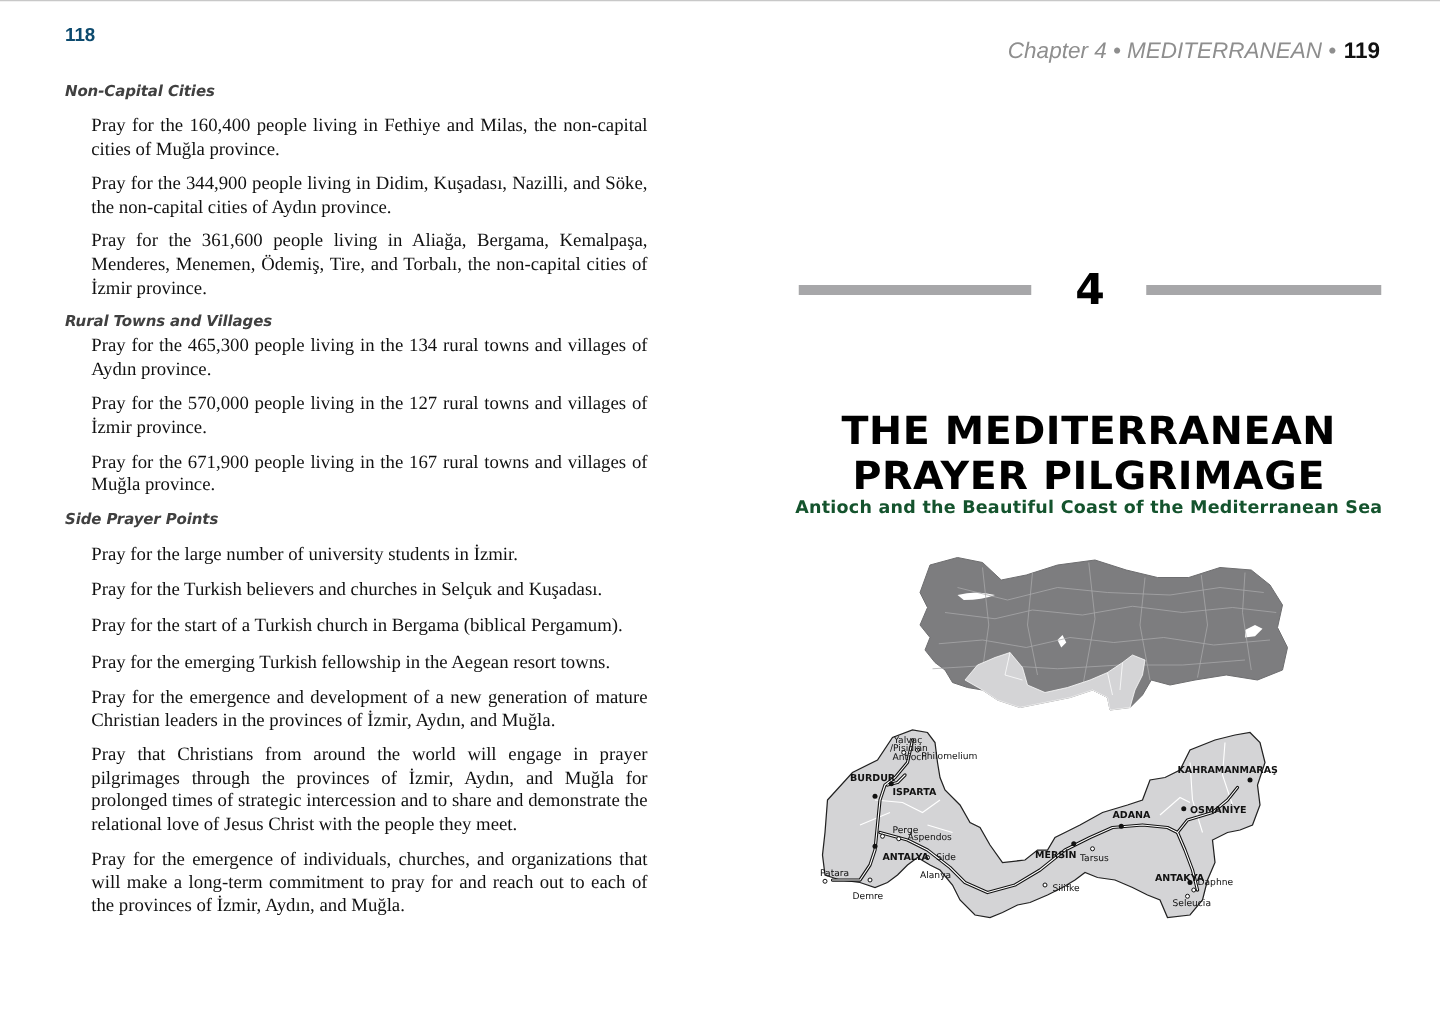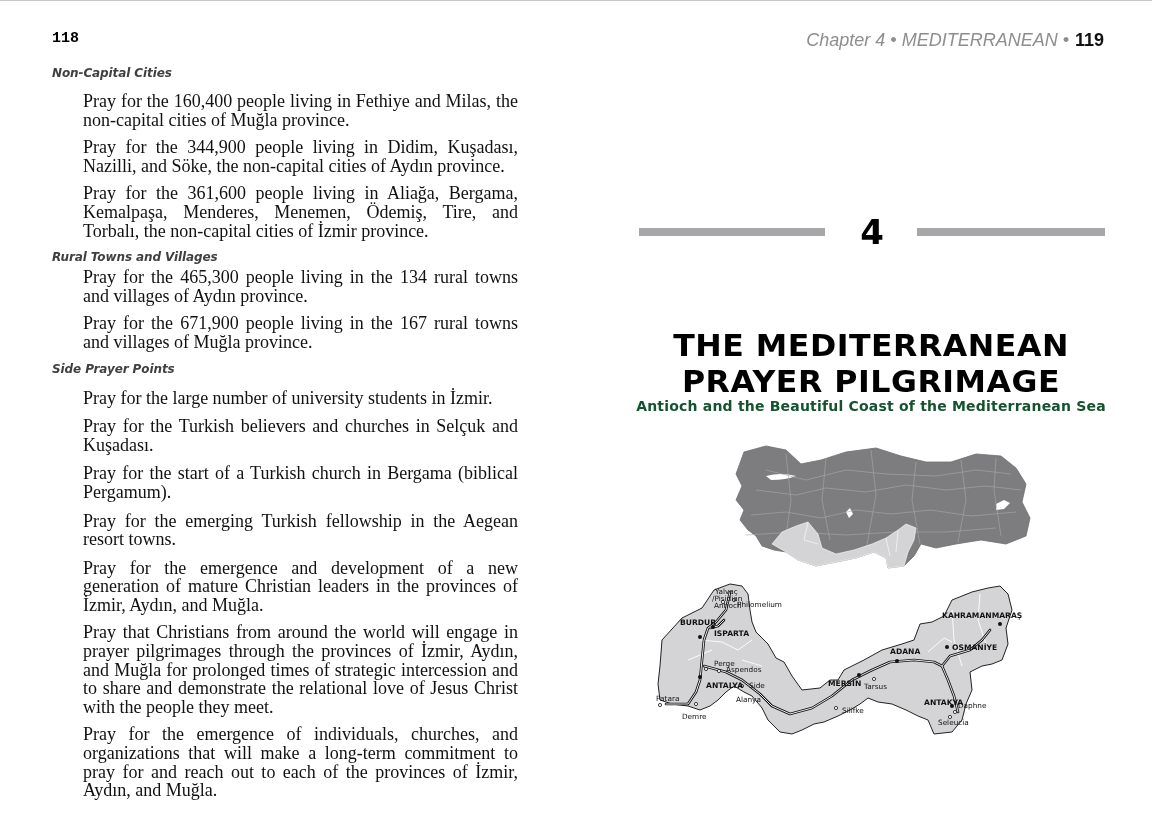--- a/index.html
+++ b/index.html
@@ -1,26 +1,26 @@
 <!DOCTYPE html>
 <html><head>
 <meta charset="utf-8">
 <style>
   html, body { margin:0; padding:0; }
   body { width:1152px; height:824px; background:#ffffff; position:relative; overflow:hidden; font-family:"Liberation Serif", serif; color:#111; }
   .topline { position:absolute; left:0; top:0; width:1152px; height:1px; background:#c8c8c8; }
   .page-left { position:absolute; left:0; top:0; width:576px; height:824px; }
   .page-right { position:absolute; left:576px; top:0; width:576px; height:824px; }
-  .folio-left { position:absolute; left:52px; top:30px; font-family:Liberation Mono, monospace; font-weight:bold; font-size:15px; color:#000000; }
+  .folio-left { position:absolute; left:52px; top:20px; font-family:Liberation Sans, sans-serif; font-weight:bold; font-size:15px; color:#0c4a6e; }
   .running-head { position:absolute; right:48px; top:30px; font-family:Liberation Sans, sans-serif; font-size:18px; white-space:nowrap;text-align:center; }
   .running-head .chap { color:#8e8e8e; font-style:italic; }
   .running-head .num { color:#111; font-weight:bold; margin-left:6px; }
   .content { position:absolute; left:52px; top:63px; width:466px; }
   h2.sec { font-family:"DejaVu Sans", sans-serif; font-weight:bold; font-size:12px; margin:0; line-height:20px; color:#404040; letter-spacing:-0.1px;font-style:italic; }
-  p.item { margin:0 0 9px 31px; font-size:18px; line-height:18.6px; text-align:justify; color:#111; }
+  p.item { margin:0 0 9px 21px; font-size:15px; line-height:18.6px; text-align:justify; color:#111; }
   .sec-block { margin-bottom:0; }
   .chapnum-row { position:absolute; left:63px; top:212px; width:466px; height:40px; }
   .bar-l { position:absolute; left:0; top:16px; width:186px; height:8px; background:#a7a7a9; }
   .bar-r { position:absolute; left:278px; top:16px; width:188px; height:8px; background:#a7a7a9; }
   .chapnum { position:absolute; left:0; width:466px; top:0; text-align:center; font-family:"DejaVu Sans", sans-serif; font-weight:900; font-size:34px; line-height:40px; color:#000; }
   .title { position:absolute; left:40px; top:327px; width:510px; text-align:center; font-family:"DejaVu Sans", sans-serif; font-weight:900; font-size:31px; line-height:36px; color:#000; letter-spacing:0.5px; transform:scaleX(1.02); }
   .subtitle { position:absolute; left:40px; top:397px; width:510px; text-align:center; font-family:"DejaVu Sans", sans-serif; font-weight:bold; font-size:14px; line-height:18px; color:#14532d; letter-spacing:0.2px; }
   .map-turkey { position:absolute; left:150px; top:440px; width:330px; height:140px; }
   .map-route { position:absolute; left:76px; top:580px; width:410px; height:170px; }
   .maplabel { font-family:"DejaVu Sans", sans-serif; font-size:7.3px; fill:#111; }
@@ -38,20 +38,21 @@
     <div class="sec-block">
       <h2 class="sec" style="margin-bottom:9px;">Non-Capital Cities</h2>
       <p class="item">Pray for the 160,400 people living in Fethiye and Milas, the non-capital cities of Muğla province.</p>
       <p class="item">Pray for the 344,900 people living in Didim, Kuşadası, Nazilli, and Söke, the non-capital cities of Aydın province.</p>
       <p class="item" style="margin-bottom:7px;">Pray for the 361,600 people living in Aliağa, Bergama, Kemalpaşa, Menderes, Menemen, Ödemiş, Tire, and Torbalı, the non-capital cities of İzmir province.</p>
     </div>
 
     <div class="sec-block">
       <h2 class="sec" style="margin-bottom:1px;">Rural Towns and Villages</h2>
       <p class="item">Pray for the 465,300 people living in the 134 rural towns and villages of Aydın province.</p>
+      <p class="item">Pray for the 570,000 people living in the 127 rural towns and villages of İzmir province.</p>
       <p class="item" style="margin-bottom:7px;">Pray for the 671,900 people living in the 167 rural towns and villages of Muğla province.</p>
     </div>
 
     <div class="sec-block">
       <h2 class="sec" style="margin-bottom:10px;">Side Prayer Points</h2>
       <p class="item" style="margin-bottom:10px;">Pray for the large number of university students in İzmir.</p>
       <p class="item" style="margin-bottom:10px;">Pray for the Turkish believers and churches in Selçuk and Kuşadası.</p>
       <p class="item" style="margin-bottom:10px;">Pray for the start of a Turkish church in Bergama (biblical Pergamum).</p>
       <p class="item" style="margin-bottom:10px;">Pray for the emerging Turkish fellowship in the Aegean resort towns.</p>
       <p class="item">Pray for the emergence and development of a new generation of mature Christian leaders in the provinces of İzmir, Aydın, and Muğla.</p>

